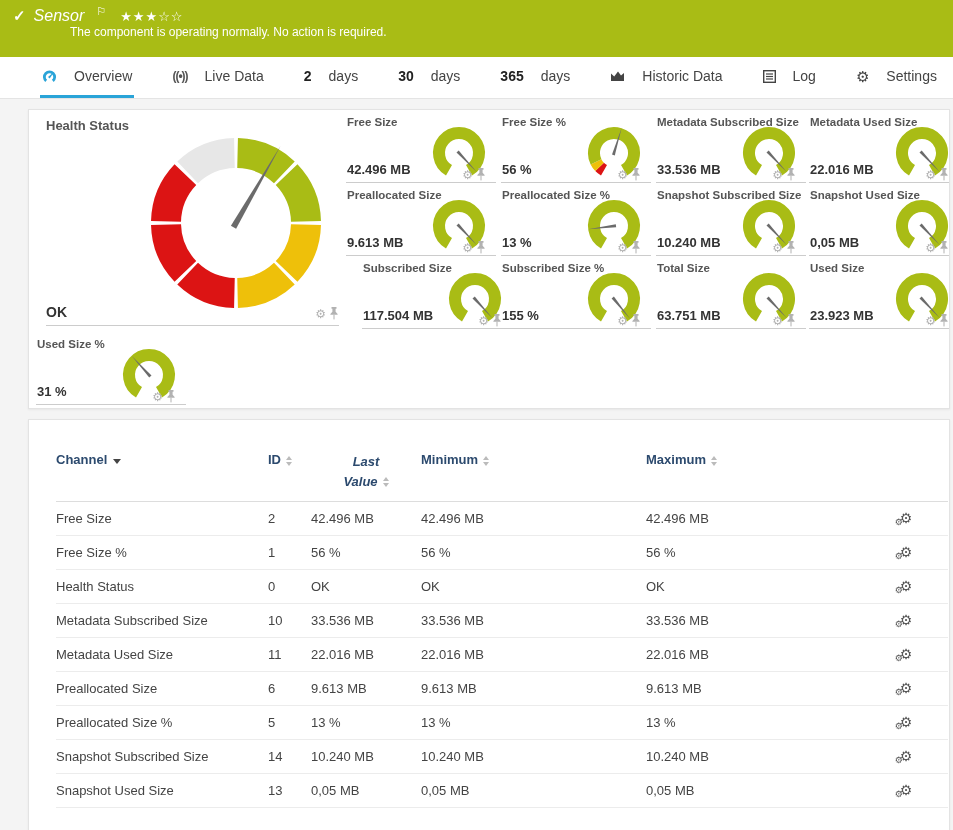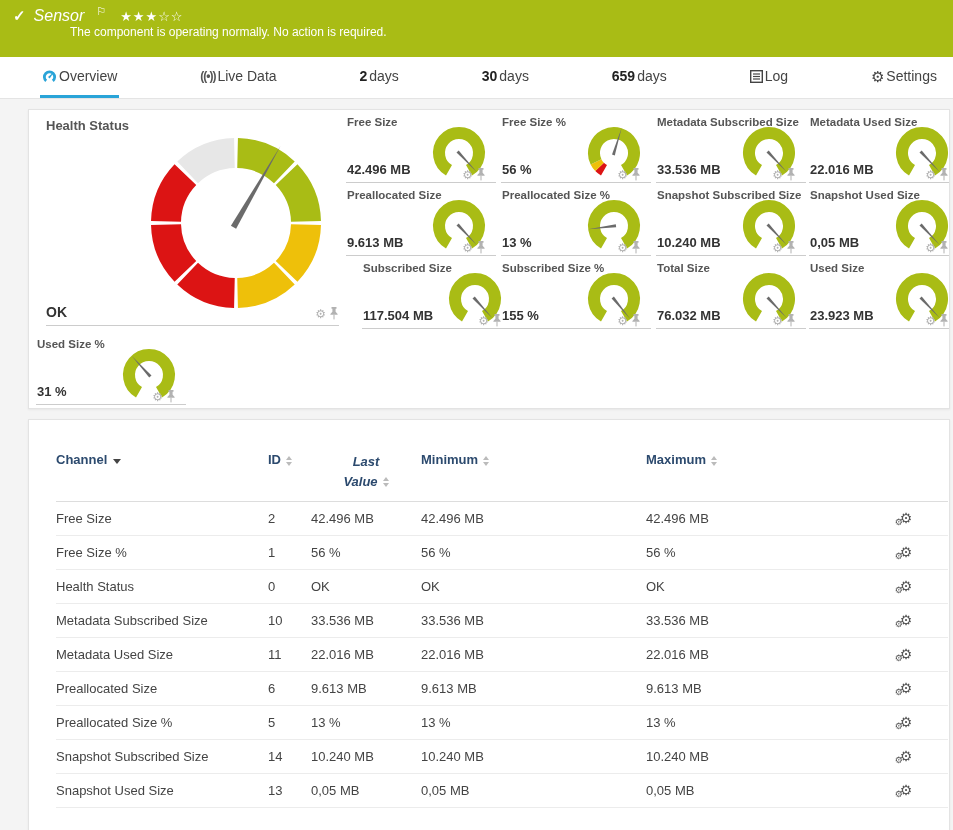--- a/index.html
+++ b/index.html
@@ -12,21 +12,21 @@
   .b1{padding-left:13px;display:flex;align-items:center;}
   .check{font-size:15px;font-weight:bold;margin-right:8px;}
   .sensor-word{font-style:italic;font-size:16px;margin-right:8px;}
   .sensor-title{font-weight:bold;font-size:17px;letter-spacing:.2px;}
   .flag{font-size:11px;margin-left:4px;position:relative;top:-5px;cursor:pointer;}
   .stars{margin-left:14px;font-size:13px;letter-spacing:1px;cursor:pointer;}
   .b2{padding-left:70px;font-size:12px;}
   
   .tabs{background:#fff;height:41px;display:flex;align-items:stretch;
         padding:0 14px 0 40px;border-bottom:1px solid #e4e4e4;justify-content:space-between;}
-  .tab{display:flex;align-items:center;gap:2px;font-size:14px;color:#444;cursor:pointer;
+  .tab{display:flex;align-items:center;gap:17px;font-size:14px;color:#444;cursor:pointer;
        border-bottom:3px solid transparent;padding:0 2px;box-sizing:border-box;}
   .tab.active{border-bottom-color:#2aa4d8;}
   .tab .pfx{font-weight:bold;color:#222;}
   .tab .gear-glyph{font-size:15px;color:#444;line-height:1;}
   .tab .live-glyph{font-size:12px;color:#555;letter-spacing:-1px;font-weight:bold;}
   
   .content{position:relative;height:732px;}
   .panel{position:absolute;left:28px;width:922px;background:#fff;border:1px solid #e3e3e3;
          box-shadow:0 1px 2px rgba(0,0,0,.06);box-sizing:border-box;overflow:hidden;}
   #gpanel{top:10px;height:300px;}
@@ -89,22 +89,28 @@
     </div>
     <div class="tab">
       <span class="pfx">2</span>
       <span>days</span>
     </div>
     <div class="tab">
       <span class="pfx">30</span>
       <span>days</span>
     </div>
     <div class="tab">
-      <span class="pfx">659</span>
+      <span class="pfx">365</span>
       <span>days</span>
+    </div>
+    <div class="tab">
+      <svg width="15" height="12" viewBox="0 0 15 12">
+        <path d="M1 11 V3.5 l3.2 3 3.8-5 3 4 3-2.5 V11 z" fill="#444"></path>
+      </svg>
+      <span>Historic Data</span>
     </div>
     <div class="tab">
       <svg width="13" height="13" viewBox="0 0 13 13">
         <rect x="0.7" y="0.7" width="11.6" height="11.6" fill="none" stroke="#444" stroke-width="1.4"></rect>
         <g stroke="#444" stroke-width="1.2">
           <line x1="3" y1="4" x2="10" y2="4"></line>
           <line x1="3" y1="6.5" x2="10" y2="6.5"></line>
           <line x1="3" y1="9" x2="10" y2="9"></line>
         </g>
       </svg>
@@ -292,21 +298,21 @@
               <rect x="4.5" y="7.8" width="1" height="4.6" fill="#b2b2b2"></rect>
             </svg>
           </div>
         </div>
         <div class="gcell" style="left: 627px; top: 152px; text-decoration: underline;">
           <div class="glabel">Total Size</div>
           <div class="gsvg"><svg width="56" height="56" viewBox="0 0 56 56">
               <path d="M 18.00 46.32 A 20 20 0 1 1 38.00 46.32" fill="none" stroke="#a9bc15" stroke-width="12"></path>
               <polygon points="45.7,48.0 25.5,28.6 27.7,26.5" fill="#6b6b6b"></polygon>
             </svg></div>
-          <div class="gvalue">76.032 MB</div>
+          <div class="gvalue">63.751 MB</div>
           <div class="gicons">
             <span class="gear-sm">⚙</span>
             <svg class="pin-svg" width="10" height="13" viewBox="0 0 10 13">
               <path fill="#b2b2b2" d="M2.5 0 h5 v1.8 h-0.9 v3 l2 2.2 v0.8 H1.4 v-0.8 l2-2.2 v-3 h-0.9 z"></path>
               <rect x="4.5" y="7.8" width="1" height="4.6" fill="#b2b2b2"></rect>
             </svg>
           </div>
         </div>
         <div class="gcell" style="left: 780px; top: 152px;">
           <div class="glabel">Used Size</div>

